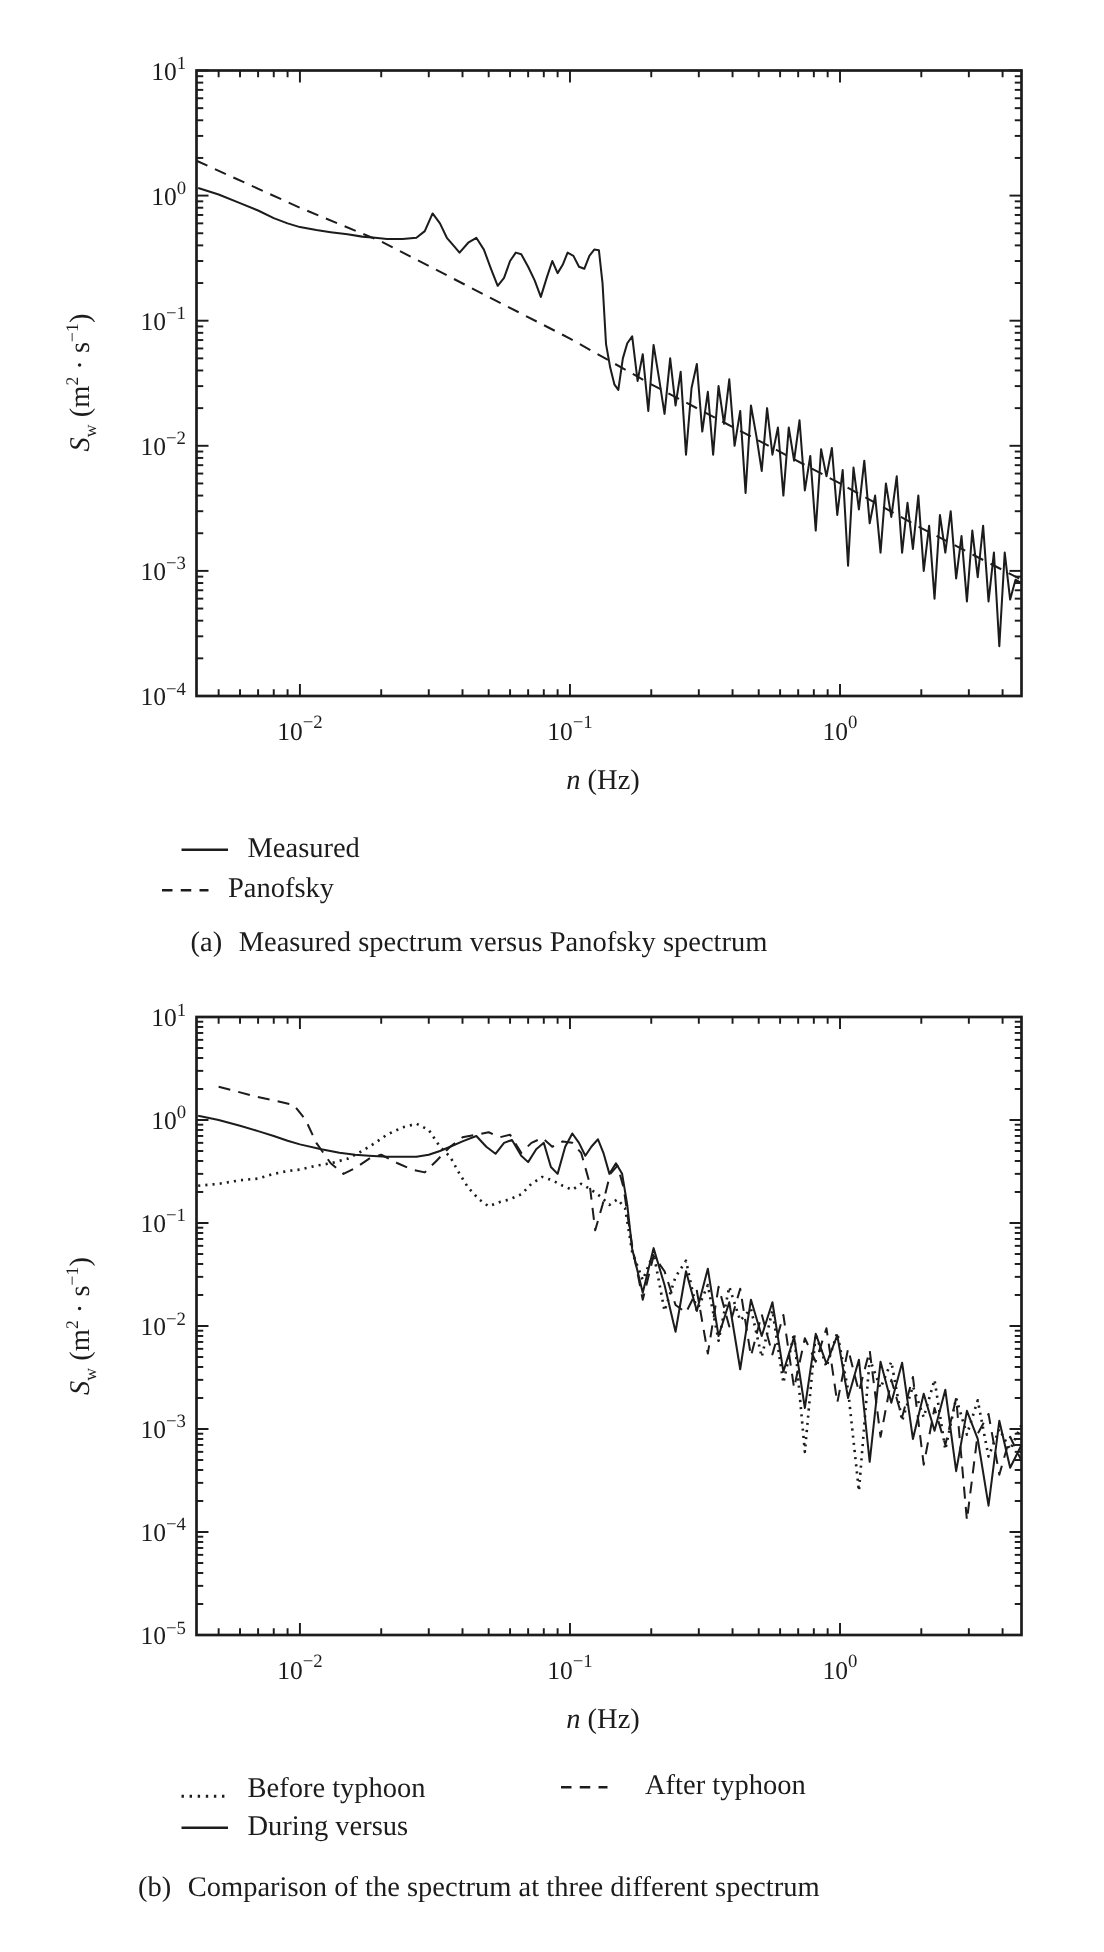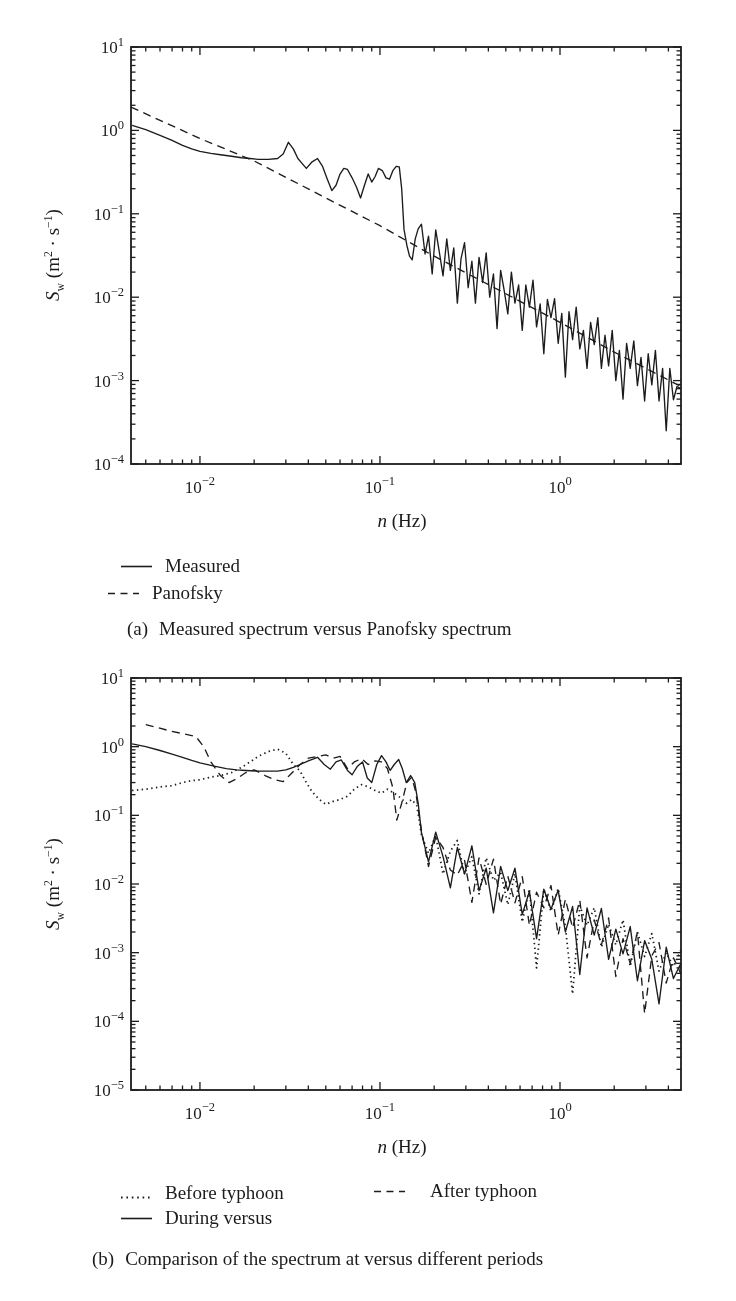--- a/index.html
+++ b/index.html
@@ -421,15 +421,15 @@
       </svg>
     <span>During versus</span>
   </div>
   <div class="legend-row" style="left:373px;top:1178px;gap:12px;">
     <svg class="legend-marker lm-dashed" viewBox="0 0 33 13">
         <line x1="1" y1="6.5" x2="32" y2="6.5"></line>
       </svg>
     <span>After typhoon</span>
   </div>
 
-  <div class="caption" style="left:92px;top:1248px;"><span class="tag">(b)</span><span>Comparison of the spectrum at versus different periods</span></div>
+  <div class="caption" style="left:92px;top:1248px;"><span class="tag">(b)</span><span>Comparison of the spectrum at three different spectrum</span></div>
 
 </div>
 
 </body></html>

